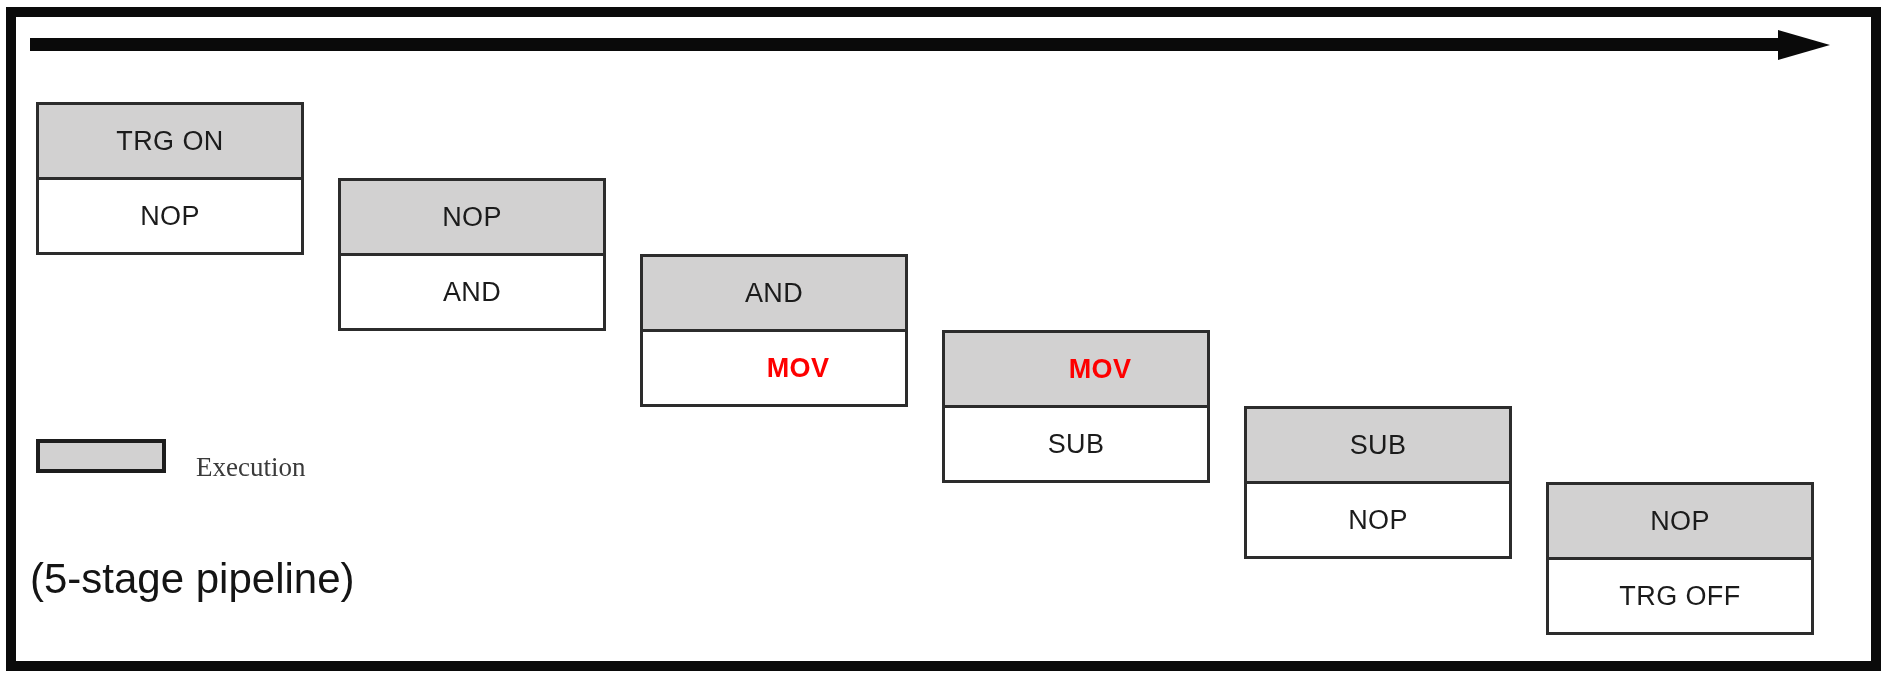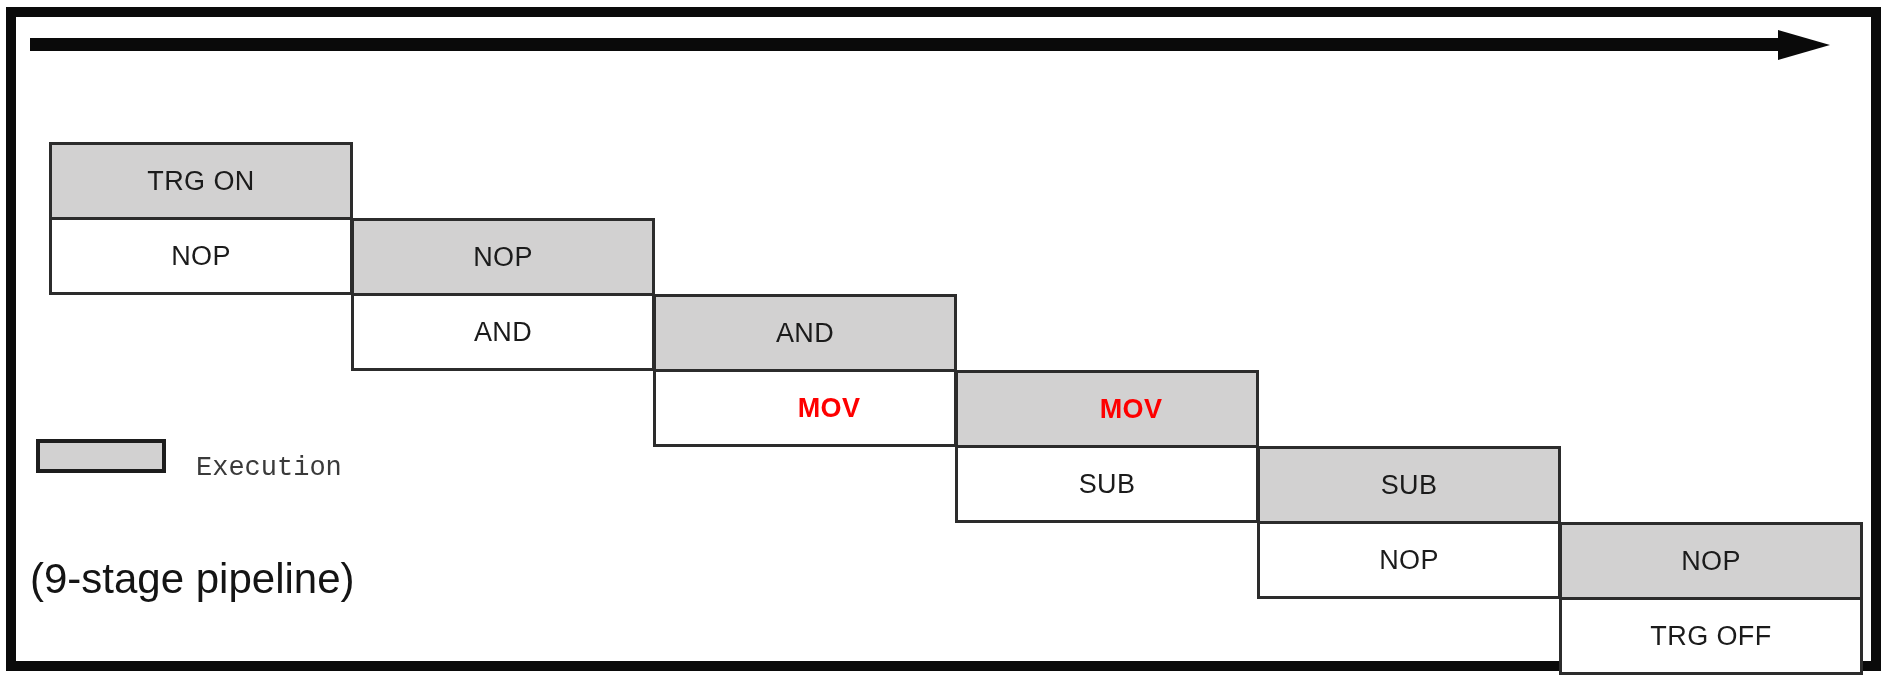--- a/index.html
+++ b/index.html
@@ -82,33 +82,32 @@
 
   
   .pipe-block {
     position: absolute;
     width: 304px;
     height: 155px;
     box-sizing: border-box;
   }
   .pipe-cell {
     position: absolute;
-    left: 16px;
-    width: 304px;
+    left: 3px;
+    width: 268px;
     height: 78px;
     box-sizing: border-box;
     border: 3px solid #2c2c2c;
     display: flex;
     align-items: center;
     justify-content: center;
     font-size: 27px;
     color: #1b1b1b;
     font-family: "Liberation Sans", sans-serif;
     letter-spacing: 0.4px;
-    margin-top: 40px;
   }
   .pipe-cell.exec {
     top: 0;
     background: #d2d1d1;
   }
   .pipe-cell.fetch {
     top: 75px;
     background: #ffffff;
   }
   .pipe-cell.hl {
@@ -136,21 +135,21 @@
     box-sizing: border-box;
     border: 4px solid #1d1d1d;
     flex: none;
   }
   .legend-swatch.exec { background: #d2d1d1; }
   .legend-swatch.fetch { background: #ffffff; }
   .legend-text {
     margin-left: 30px;
     font-size: 27px;
     color: #3a3a3a;
-    font-family: Liberation Mono, monospace;
+    font-family: Liberation Serif, serif;
     margin-top: 23px;
   }
   #pipeline-caption {
     position: absolute;
     left: 30px;
     top: 555px;
     font-size: 42px;
     color: #141414;
     font-family: "Liberation Sans", sans-serif;
   }
@@ -198,16 +197,16 @@
       <div class="pipe-cell fetch">TRG OFF</div>
     </div>
 
     <div id="legend">
       <div class="legend-row">
         <div class="legend-swatch exec"></div>
         <div class="legend-text">Execution</div>
       </div>
     </div>
 
-    <div id="pipeline-caption">(9-stage pipeline)</div>
+    <div id="pipeline-caption">(5-stage pipeline)</div>
 
   </div>
 </div>
 
 </body></html>

